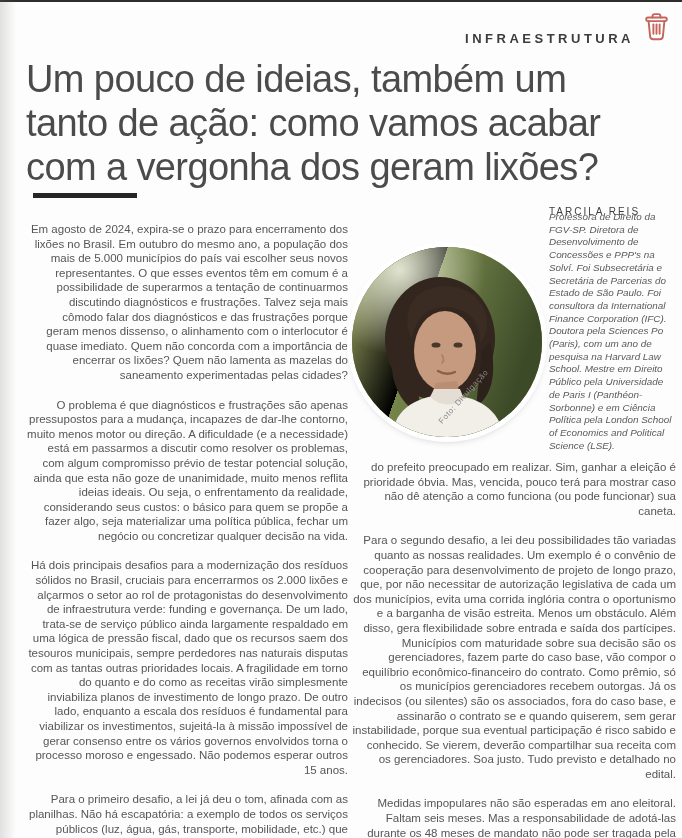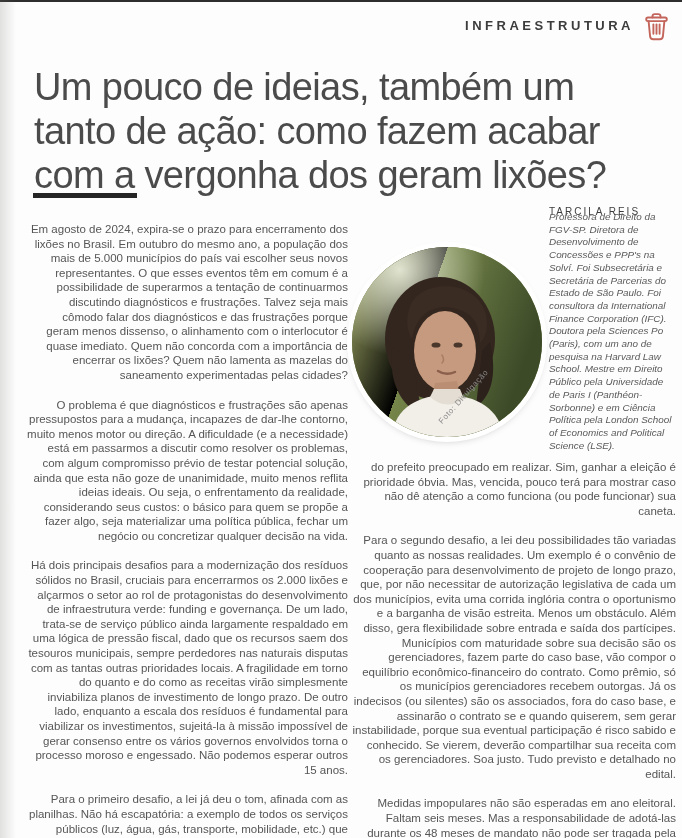--- a/index.html
+++ b/index.html
@@ -11,21 +11,21 @@
     font-family:"Liberation Sans", sans-serif;
   }
   .top-rule{position:absolute;top:0;left:0;right:0;height:2px;background:#2e2e2e;}
   .edge-shade{
     position:absolute;left:0;top:0;bottom:0;width:16px;
     background:linear-gradient(to right, rgba(110,110,105,0.20), rgba(255,255,255,0));
     pointer-events:none;
   }
   .kicker{
     position:absolute;top:12px;right:12px;
-    display:flex;align-items:flex-start;gap:9px;
+    display:flex;align-items:flex-end;gap:9px;
   }
   .kicker-label{
     font-size:13px;font-weight:bold;letter-spacing:3.5px;color:#3c3c3c;
     padding-top:6px;
   }
   .headline{
     position:absolute;left:26px;top:57px;width:645px;
     font-size:38px;line-height:44px;letter-spacing:-0.6px;
     color:#4b4b4b;font-weight:400;
   }
@@ -75,23 +75,23 @@
         <path d="M9.5 5.5 v-1.2 a2.2 2.2 0 0 1 2.2-2.2 h3.6 a2.2 2.2 0 0 1 2.2 2.2 v1.2"></path>
         <rect x="3.2" y="5.5" width="20.6" height="3.6" rx="1.8"></rect>
         <path d="M5.6 9.1 l1.5 15.3 a3.1 3.1 0 0 0 3.1 2.8 h6.6 a3.1 3.1 0 0 0 3.1-2.8 l1.5-15.3"></path>
         <path d="M10.4 12.4 v9.4"></path>
         <path d="M13.5 12.4 v9.4"></path>
         <path d="M16.6 12.4 v9.4"></path>
       </svg>
     </span>
   </div>
 
-  <h1 class="headline" style="margin:8px;font-weight:400;">
+  <h1 class="headline" style="margin:0;font-weight:400;">
     <div>Um pouco de ideias, também um</div>
-    <div>tanto de ação: como fazem acabar</div>
+    <div>tanto de ação: como vamos acabar</div>
     <div>com a vergonha dos geram lixões?</div>
   </h1>
 
   <div class="head-rule"></div>
 
   <div class="body-col col-left">
     <p>Em agosto de 2024, expira-se o prazo para encerramento dos lixões no Brasil. Em outubro do mesmo ano, a população dos mais de 5.000 municípios do país vai escolher seus novos representantes. O que esses eventos têm em comum é a possibilidade de superarmos a tentação de continuarmos discutindo diagnósticos e frustrações. Talvez seja mais cômodo falar dos diagnósticos e das frustrações porque geram menos dissenso, o alinhamento com o interlocutor é quase imediato. Quem não concorda com a importância de encerrar os lixões? Quem não lamenta as mazelas do saneamento experimentadas pelas cidades?</p>
     <p>O problema é que diagnósticos e frustrações são apenas pressupostos para a mudança, incapazes de dar-lhe contorno, muito menos motor ou direção. A dificuldade (e a necessidade) está em passarmos a discutir como resolver os problemas, com algum compromisso prévio de testar potencial solução, ainda que esta não goze de unanimidade, muito menos reflita ideias ideais. Ou seja, o enfrentamento da realidade, considerando seus custos: o básico para quem se propõe a fazer algo, seja materializar uma política pública, fechar um negócio ou concretizar qualquer decisão na vida.</p>
     <p>Há dois principais desafios para a modernização dos resíduos sólidos no Brasil, cruciais para encerrarmos os 2.000 lixões e alçarmos o setor ao rol de protagonistas do desenvolvimento de infraestrutura verde: funding e governança. De um lado, trata-se de serviço público ainda largamente respaldado em uma lógica de pressão fiscal, dado que os recursos saem dos tesouros municipais, sempre perdedores nas naturais disputas com as tantas outras prioridades locais. A fragilidade em torno do quanto e do como as receitas virão simplesmente inviabiliza planos de investimento de longo prazo. De outro lado, enquanto a escala dos resíduos é fundamental para viabilizar os investimentos, sujeitá-la à missão impossível de gerar consenso entre os vários governos envolvidos torna o processo moroso e engessado. Não podemos esperar outros 15 anos.</p>
     <p>Para o primeiro desafio, a lei já deu o tom, afinada com as planilhas. Não há escapatória: a exemplo de todos os serviços públicos (luz, água, gás, transporte, mobilidade, etc.) que conquistaram investimentos de longo prazo e incremento de qualidade, a fonte, a quantidade e o manuseio</p>

